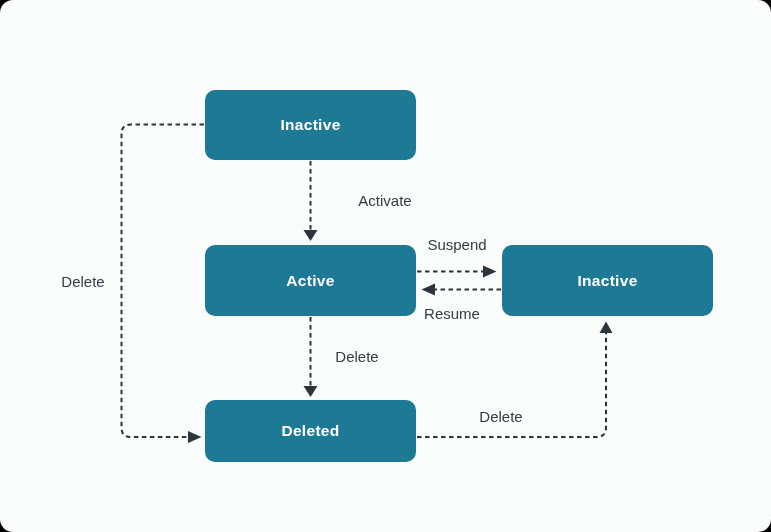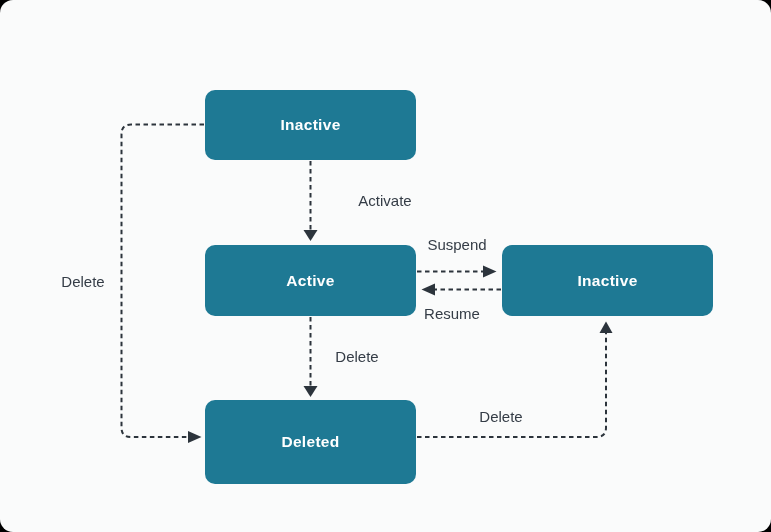--- a/index.html
+++ b/index.html
@@ -44,21 +44,21 @@
     background: var(--state-fill);
     color: var(--state-text);
     border-radius: 10px;
     font-size: 15.5px;
     font-weight: 700;
     letter-spacing: 0.3px;
   }
   .state-inactive  { left: 205px; top:  90px; width: 211px; height: 70px; }
   .state-active    { left: 205px; top: 245px; width: 211px; height: 71px; }
   .state-suspended { left: 502px; top: 245px; width: 211px; height: 71px; }
-  .state-deleted   { left: 205px; top: 400px; width: 211px; height: 84px; }
+  .state-deleted   { left: 205px; top: 400px; width: 211px; height: 62px; }
   .edge-label {
     position: absolute;
     transform: translate(-50%, -50%);
     font-size: 15px;
     font-weight: 400;
     color: var(--edge-label-text);
     white-space: nowrap;
   }
   .lbl-activate    { left: 360px; top: 200px; margin-left: 25px; }
   .lbl-suspend     { left: 457px; top: 244px; text-align: right; }

